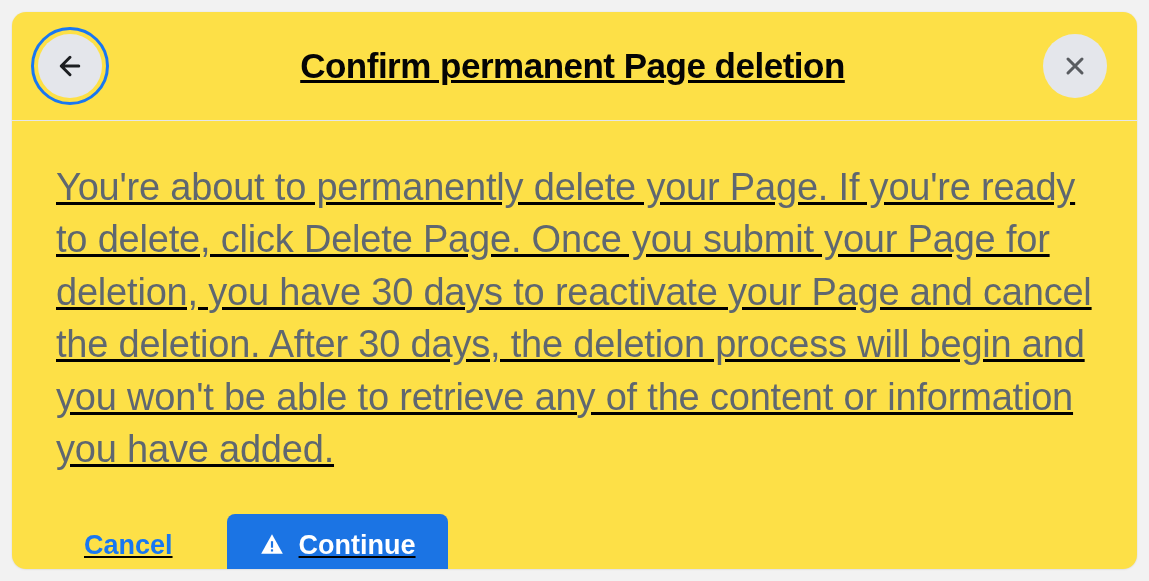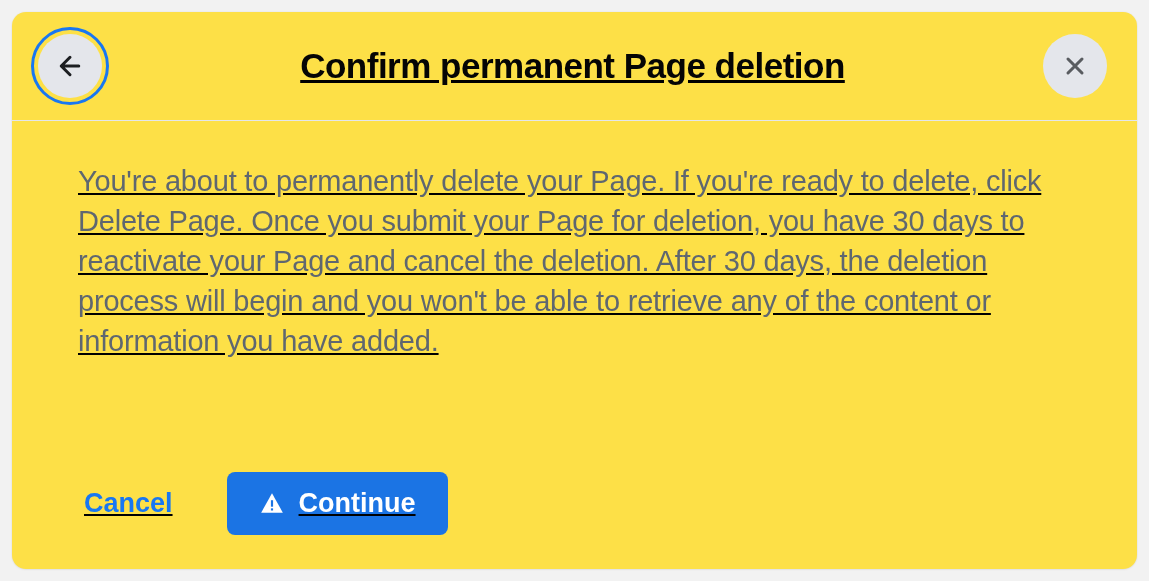--- a/index.html
+++ b/index.html
@@ -83,26 +83,25 @@
     }
     .close-button svg {
       width: 28px;
       height: 28px;
     }
     .dialog-body {
       padding: 40px 44px 20px 44px;
       flex: 1;
     }
     .body-text {
-      font-size: 29px;
+      font-size: 38px;
       line-height: 1.38;
       color: #5f6770;
       font-weight: 400;
       letter-spacing: -0.2px;
-      margin-left: 22px;
     }
     .dialog-footer {
       display: flex;
       justify-content: flex-start;
       align-items: center;
       gap: 26px;
       padding: 18px 44px 34px 44px;
     }
     .cancel-button {
       background: transparent;

